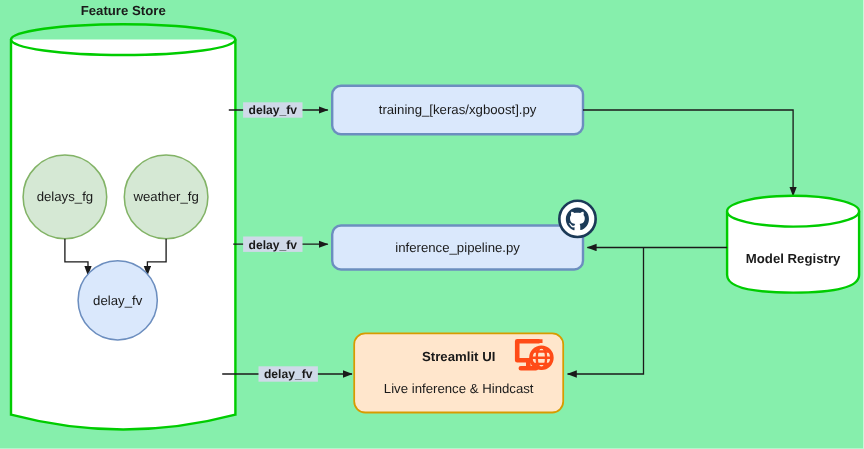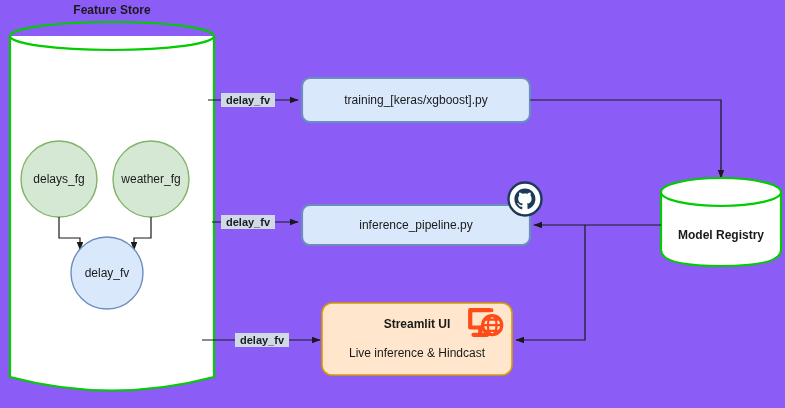--- a/index.html
+++ b/index.html
@@ -7,21 +7,21 @@
     padding: 0;
     background: #ffffff;
   }
   body {
     font-family: "Liberation Sans", sans-serif;
   }
   #diagram-root {
     position: relative;
     width: 785px;
     height: 408px;
-    background: #8b5cf6;
+    background: #86efac;
     overflow: hidden;
   }
   #diagram-svg {
     position: absolute;
     left: 0;
     top: 0;
     width: 785px;
     height: 408px;
   }
   .node-label {

